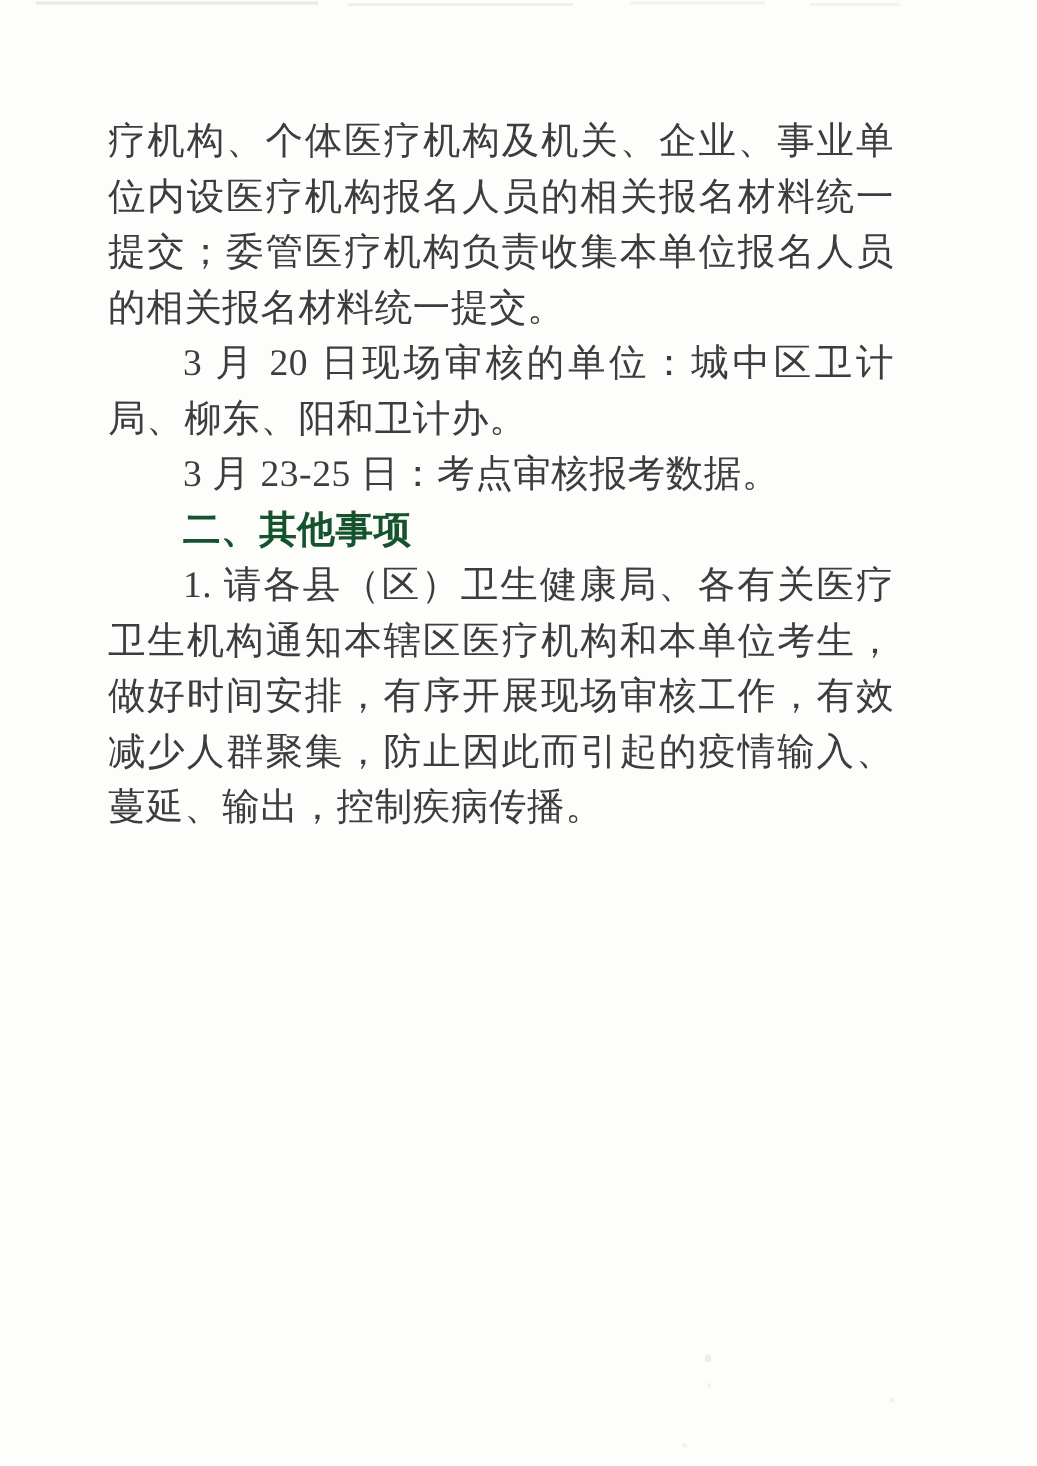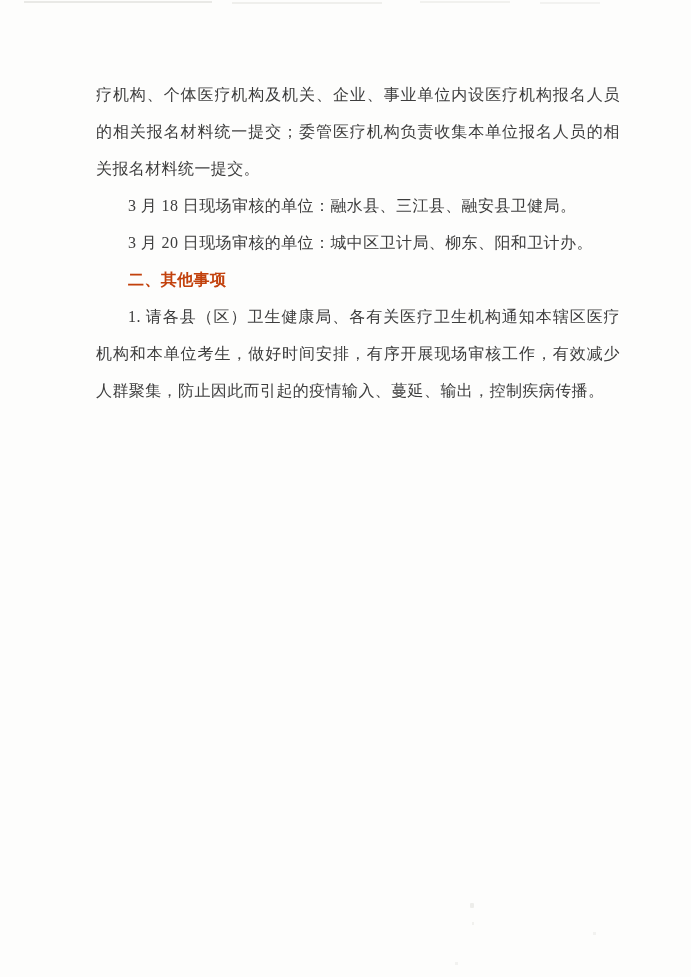--- a/index.html
+++ b/index.html
@@ -11,39 +11,39 @@
     position: relative;
     width: 691px;
     height: 977px;
     background: #fdfdfc;
     overflow: hidden;
     font-family: "Liberation Serif", "DejaVu Serif", serif;
     color: #3d3d3d;
   }
   .textblock {
     position: absolute;
-    left: 96px;
+    left: 72px;
     top: 76px;
     width: 524px;
-    font-size: 16px;
+    font-size: 25px;
     line-height: 37px;
     text-align: justify;
     letter-spacing: 0.4px;
   }
   .para {
     margin: 0;
     padding: 0;
     text-rendering: optimizeLegibility;
   }
   .para.indent {
     text-indent: 2em;
   }
   .para.bold {
     font-weight: bold;
-    color: #c2410c;
+    color: #14532d;
   }
   
   .artifact {
     position: absolute;
     background: #d9d9d4;
   }
   .artifact.dash-a { left: 24px;  top: 1px;  width: 188px; height: 2px; opacity: .55; }
   .artifact.dash-b { left: 232px; top: 2px;  width: 150px; height: 2px; opacity: .40; }
   .artifact.dash-c { left: 420px; top: 1px;  width: 90px;  height: 2px; opacity: .35; }
   .artifact.dash-d { left: 540px; top: 2px;  width: 60px;  height: 2px; opacity: .30; }
@@ -61,19 +61,19 @@
   <span class="artifact dash-b"></span>
   <span class="artifact dash-c"></span>
   <span class="artifact dash-d"></span>
   <span class="artifact dot-a"></span>
   <span class="artifact dot-b"></span>
   <span class="artifact dot-c"></span>
   <span class="artifact dot-d"></span>
 
   <div class="textblock">
     <p class="para">疗机构、个体医疗机构及机关、企业、事业单位内设医疗机构报名人员的相关报名材料统一提交；委管医疗机构负责收集本单位报名人员的相关报名材料统一提交。</p>
-    <p class="para indent">3 月 18 日现场审核的单位：融水县、三江县、融安县卫健局。</p>
     <p class="para indent">3 月 20 日现场审核的单位：城中区卫计局、柳东、阳和卫计办。</p>
+    <p class="para indent">3 月 23-25 日：考点审核报考数据。</p>
     <p class="para indent bold">二、其他事项</p>
     <p class="para indent">1. 请各县（区）卫生健康局、各有关医疗卫生机构通知本辖区医疗机构和本单位考生，做好时间安排，有序开展现场审核工作，有效减少人群聚集，防止因此而引起的疫情输入、蔓延、输出，控制疾病传播。</p>
   </div>
 
 </div>
 
 </body></html>

